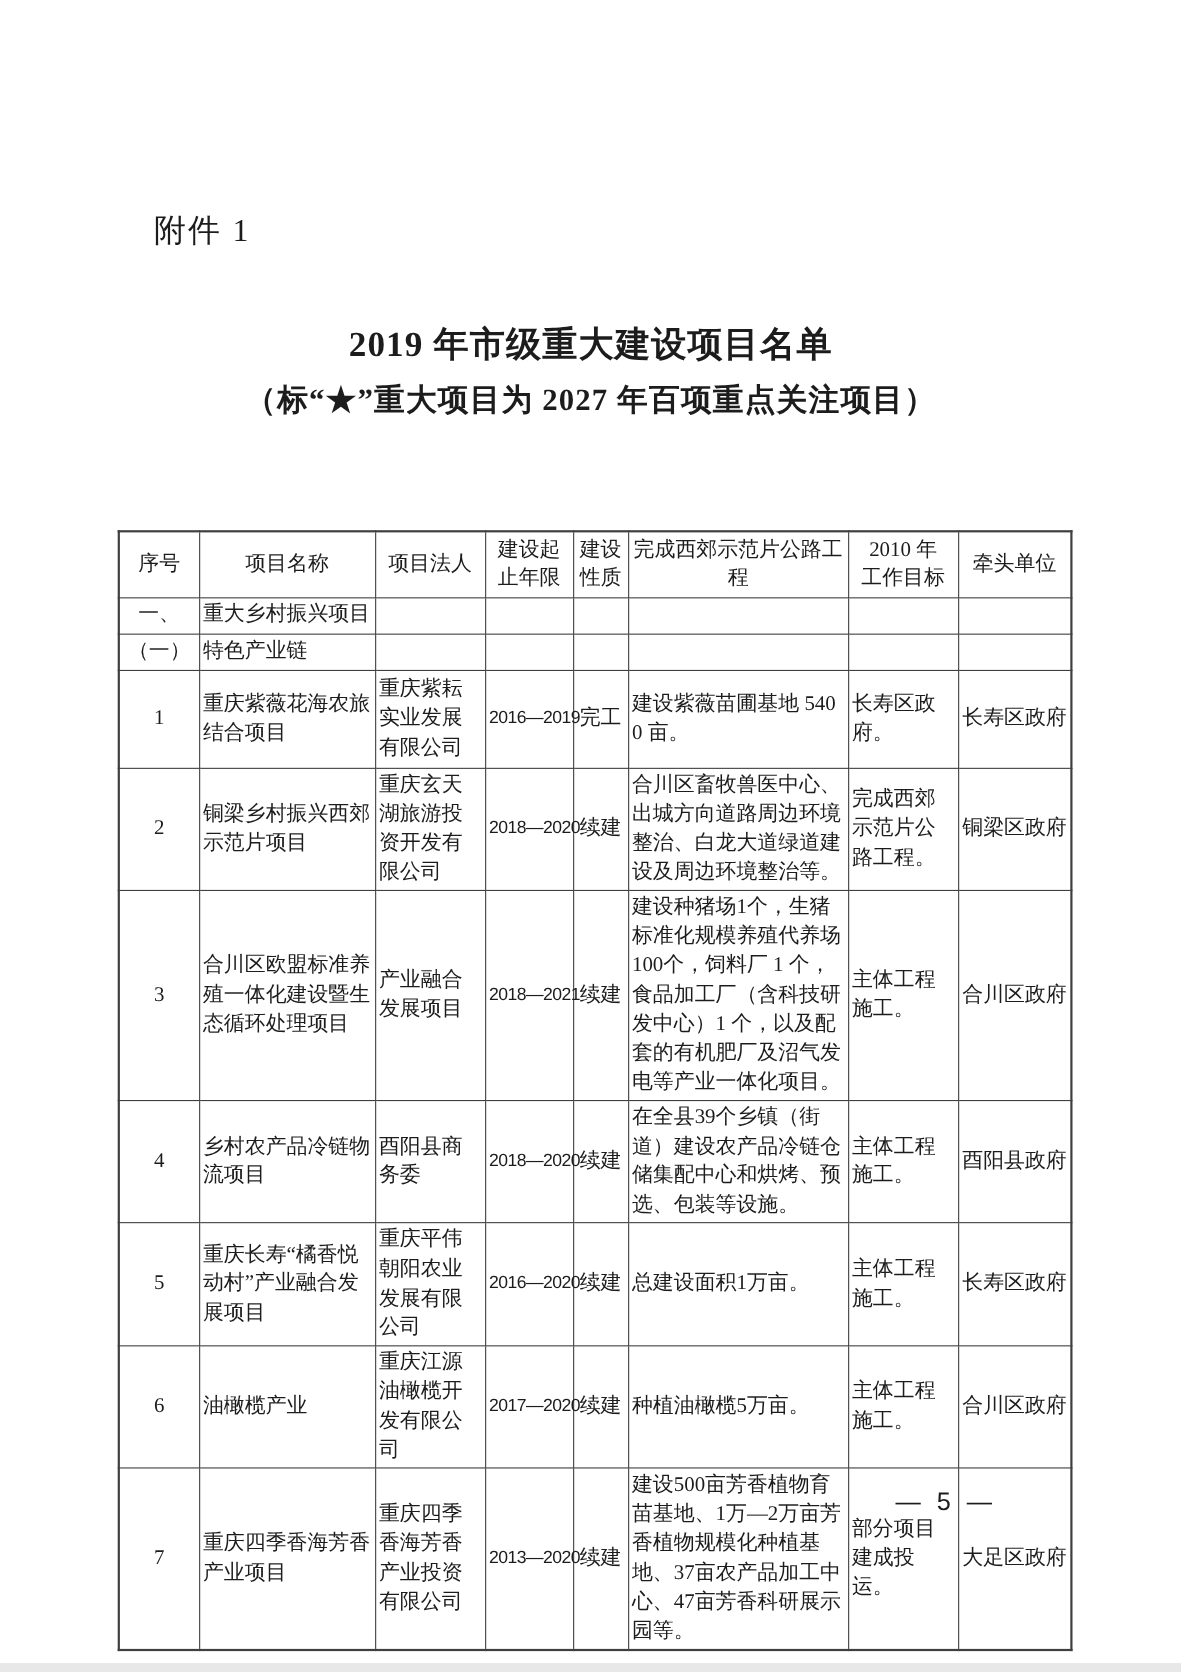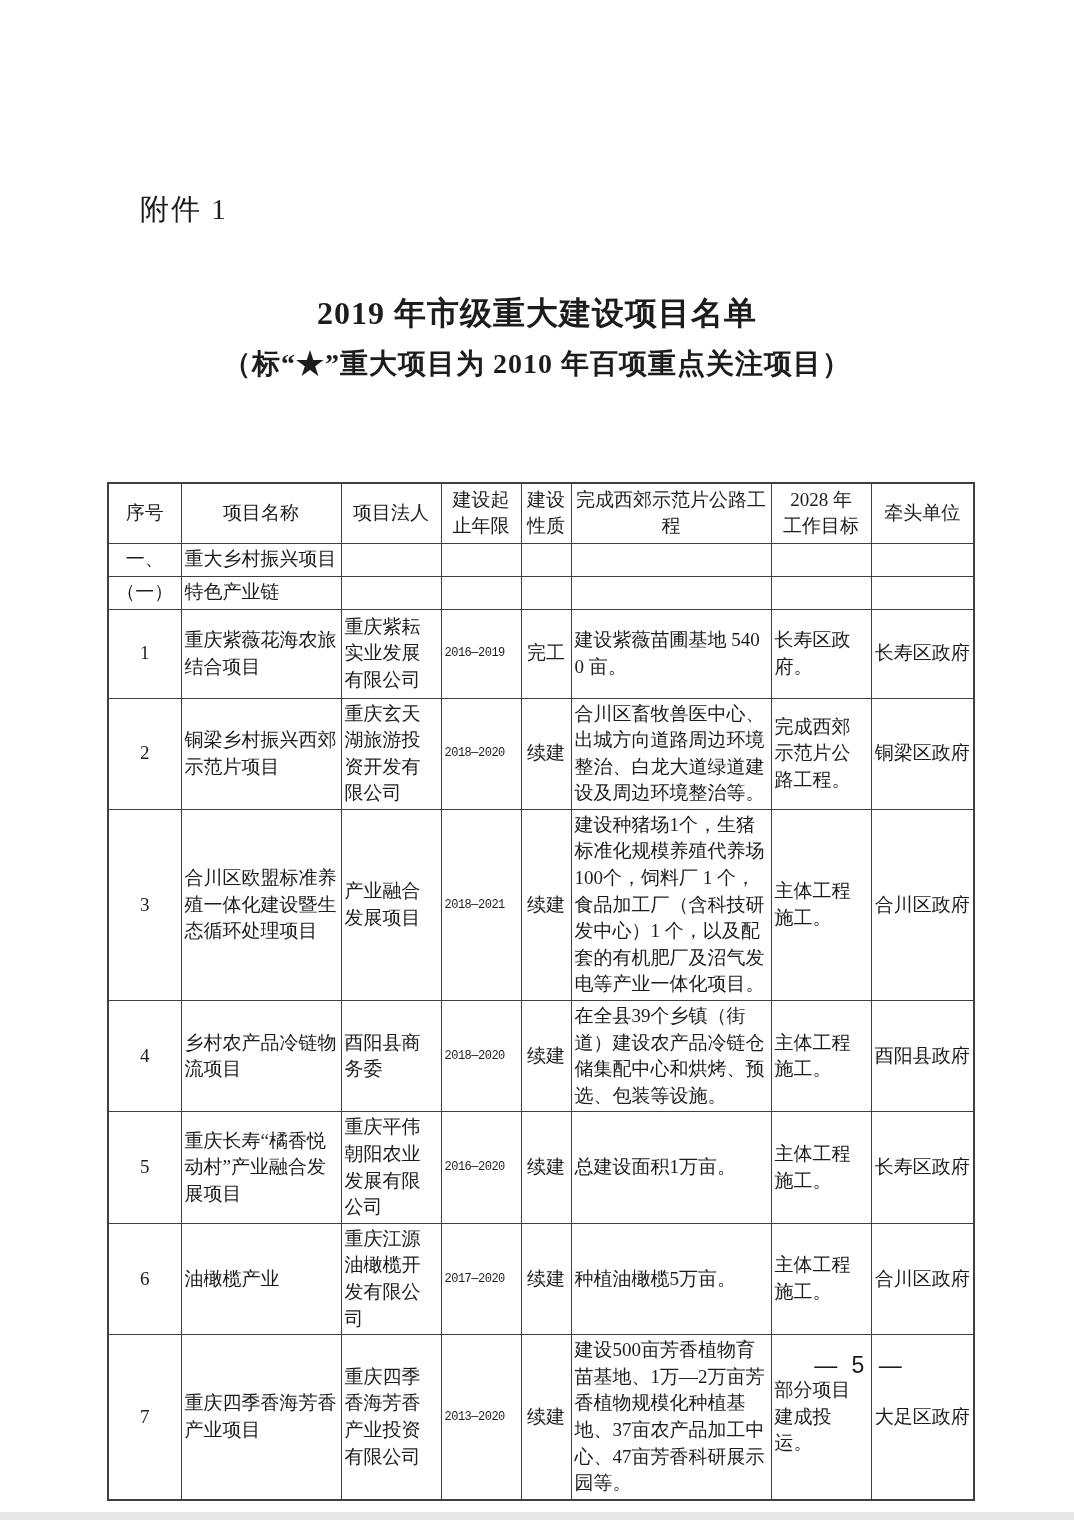--- a/index.html
+++ b/index.html
@@ -33,38 +33,38 @@
     border:1.5px solid #3f3f3f;
     padding:2px 3px;
     vertical-align:middle;
     word-break:break-all;
   }
   table.main{border:2.5px solid #3f3f3f;margin-top:45px;}
   td.c{text-align:center;}
   td.l{text-align:left;}
   td.hdr{text-align:center;white-space:pre-line;}
   td.period{
-    white-space:nowrap;
-    font-size:12px;letter-spacing:-0.5px;
-    font-family:Liberation Mono, monospace;
+    text-align:center;white-space:nowrap;
+    font-size:16px;letter-spacing:-0.5px;
+    font-family:Liberation Sans, sans-serif;
   }
   .pagenum{
     position:absolute;left:800px;top:1352px;width:120px;
     text-align:center;font-size:23px;letter-spacing:4px;
     font-family:"Liberation Sans","DejaVu Sans",sans-serif;
   }
 </style>
 </head>
 <body>
 
 <div class="page">
 
   <div class="attachment">附件 1</div>
   <div class="doc-title">2019 年市级重大建设项目名单</div>
-  <div class="doc-subtitle">（标“★”重大项目为 2010 年百项重点关注项目）</div>
+  <div class="doc-subtitle">（标“★”重大项目为 2027 年百项重点关注项目）</div>
 
   <table class="main">
     <colgroup>
       <col style="width:73px">
         <col style="width:160px">
         <col style="width:100px">
         <col style="width:80px">
       <col style="width:50px">
         <col style="width:200px">
         <col style="width:100px">
@@ -74,21 +74,21 @@
     <tbody>
         <tr style="height:60px">
       <td class="hdr">序号</td>
       <td class="hdr">项目名称</td>
       <td class="hdr">项目法人</td>
       <td class="hdr">建设起
 止年限</td>
       <td class="hdr">建设
 性质</td>
       <td class="hdr">完成西郊示范片公路工程</td>
-      <td class="hdr">2028 年
+      <td class="hdr">2010 年
 工作目标</td>
       <td class="hdr">牵头单位</td>
     </tr>
 
     <tr style="height:33px">
       <td class="c">一、</td>
       <td class="l">重大乡村振兴项目</td>
       <td></td>
           <td></td>
           <td></td>

